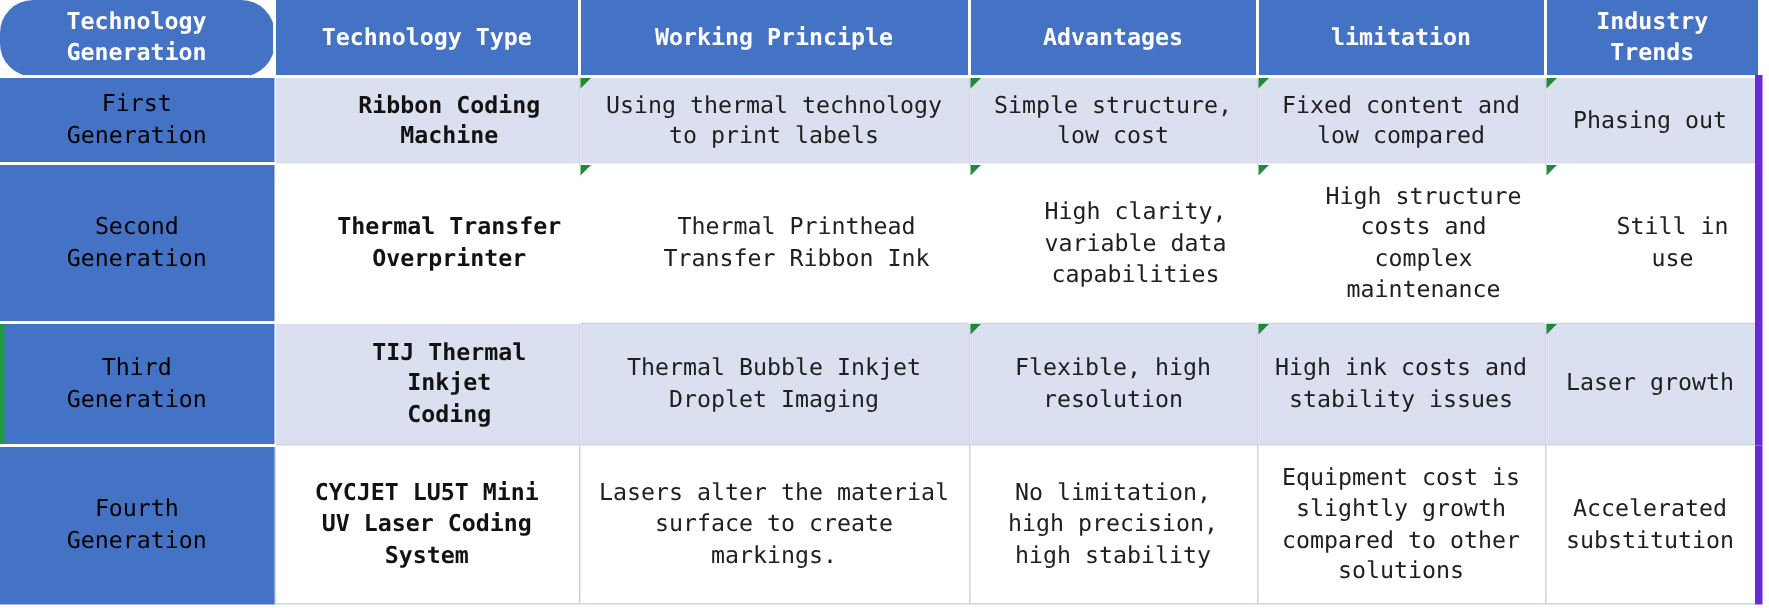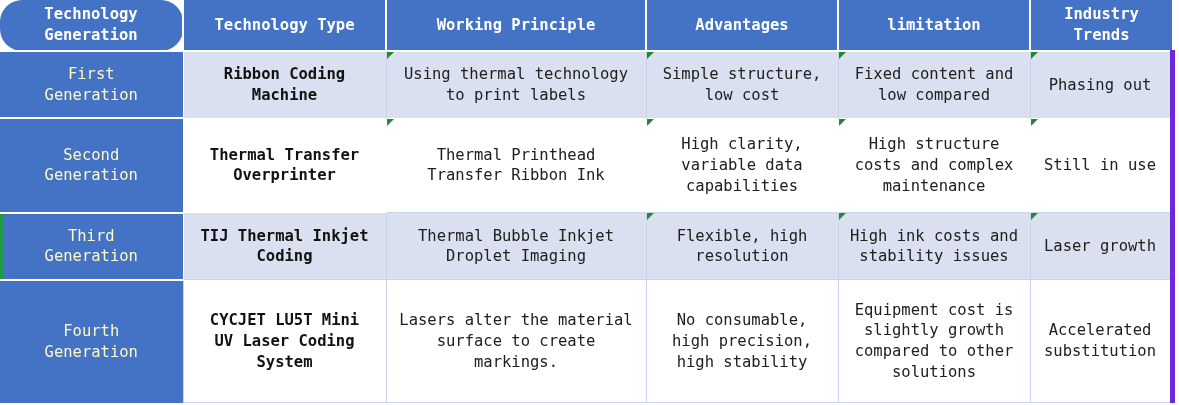--- a/index.html
+++ b/index.html
@@ -47,21 +47,21 @@
     border-bottom: 2px solid #ffffff;
     height: 51px;
   }
   tr.head th.c1 {
     border-left: 0;
     border-radius: 22px;
   }
   
   td.gen {
     background: #4472c4;
-    color: #fef9c3;
+    color: #000000;
     font-weight: bold;
     font-size: 15.5px;
     border-top: 2px solid #ffffff;
     border-bottom: 0;
     border-left: 0;
     border-right: 0;
   }
   
   td.body {
     color: #20201f;
@@ -71,20 +71,21 @@
     border-top: 1px solid #c9d3ea;
     border-bottom: 0;
   }
   td.body.bold {
     font-weight: bold;
     color: #121211;
   }
   td.body.nogrid {
     border-left-color: transparent;
     border-top-color: transparent;
+    padding-left: 34px;
   }
   tr.shade td.body { background: #dae0ef; }
   tr.plain td.body { background: #ffffff; }
 
   tr.lastrow td.body { border-bottom: 1px solid #c9d3ea; }
 
   
   td.body.lastcol { border-right: 5px solid #6d28d9; }
   tr.head th.lastcol { border-right: 0; }
 
@@ -223,21 +224,21 @@
           <div>Fourth</div>
           <div>Generation</div>
         </td>
         <td class="body bold">
           <span class="txt"><span style="display:block">CYCJET LU5T Mini</span><span style="display:block">UV Laser Coding</span><span style="display:block">System</span></span>
         </td>
         <td class="body">
           <span class="txt"><span style="display:block">Lasers alter the material</span><span style="display:block">surface to create</span><span style="display:block">markings.</span></span>
         </td>
         <td class="body">
-          <span class="txt"><span style="display:block">No consumable,</span><span style="display:block">high precision,</span><span style="display:block">high stability</span></span>
+          <span class="txt"><span style="display:block">No limitation,</span><span style="display:block">high precision,</span><span style="display:block">high stability</span></span>
         </td>
         <td class="body">
           <span class="txt"><span style="display:block">Equipment cost is</span><span style="display:block">slightly growth</span><span style="display:block">compared to other</span><span style="display:block">solutions</span></span>
         </td>
         <td class="body lastcol">
           <span class="txt"><span style="display:block">Accelerated</span><span style="display:block">substitution</span></span>
         </td>
       </tr>
 
     </tbody>

